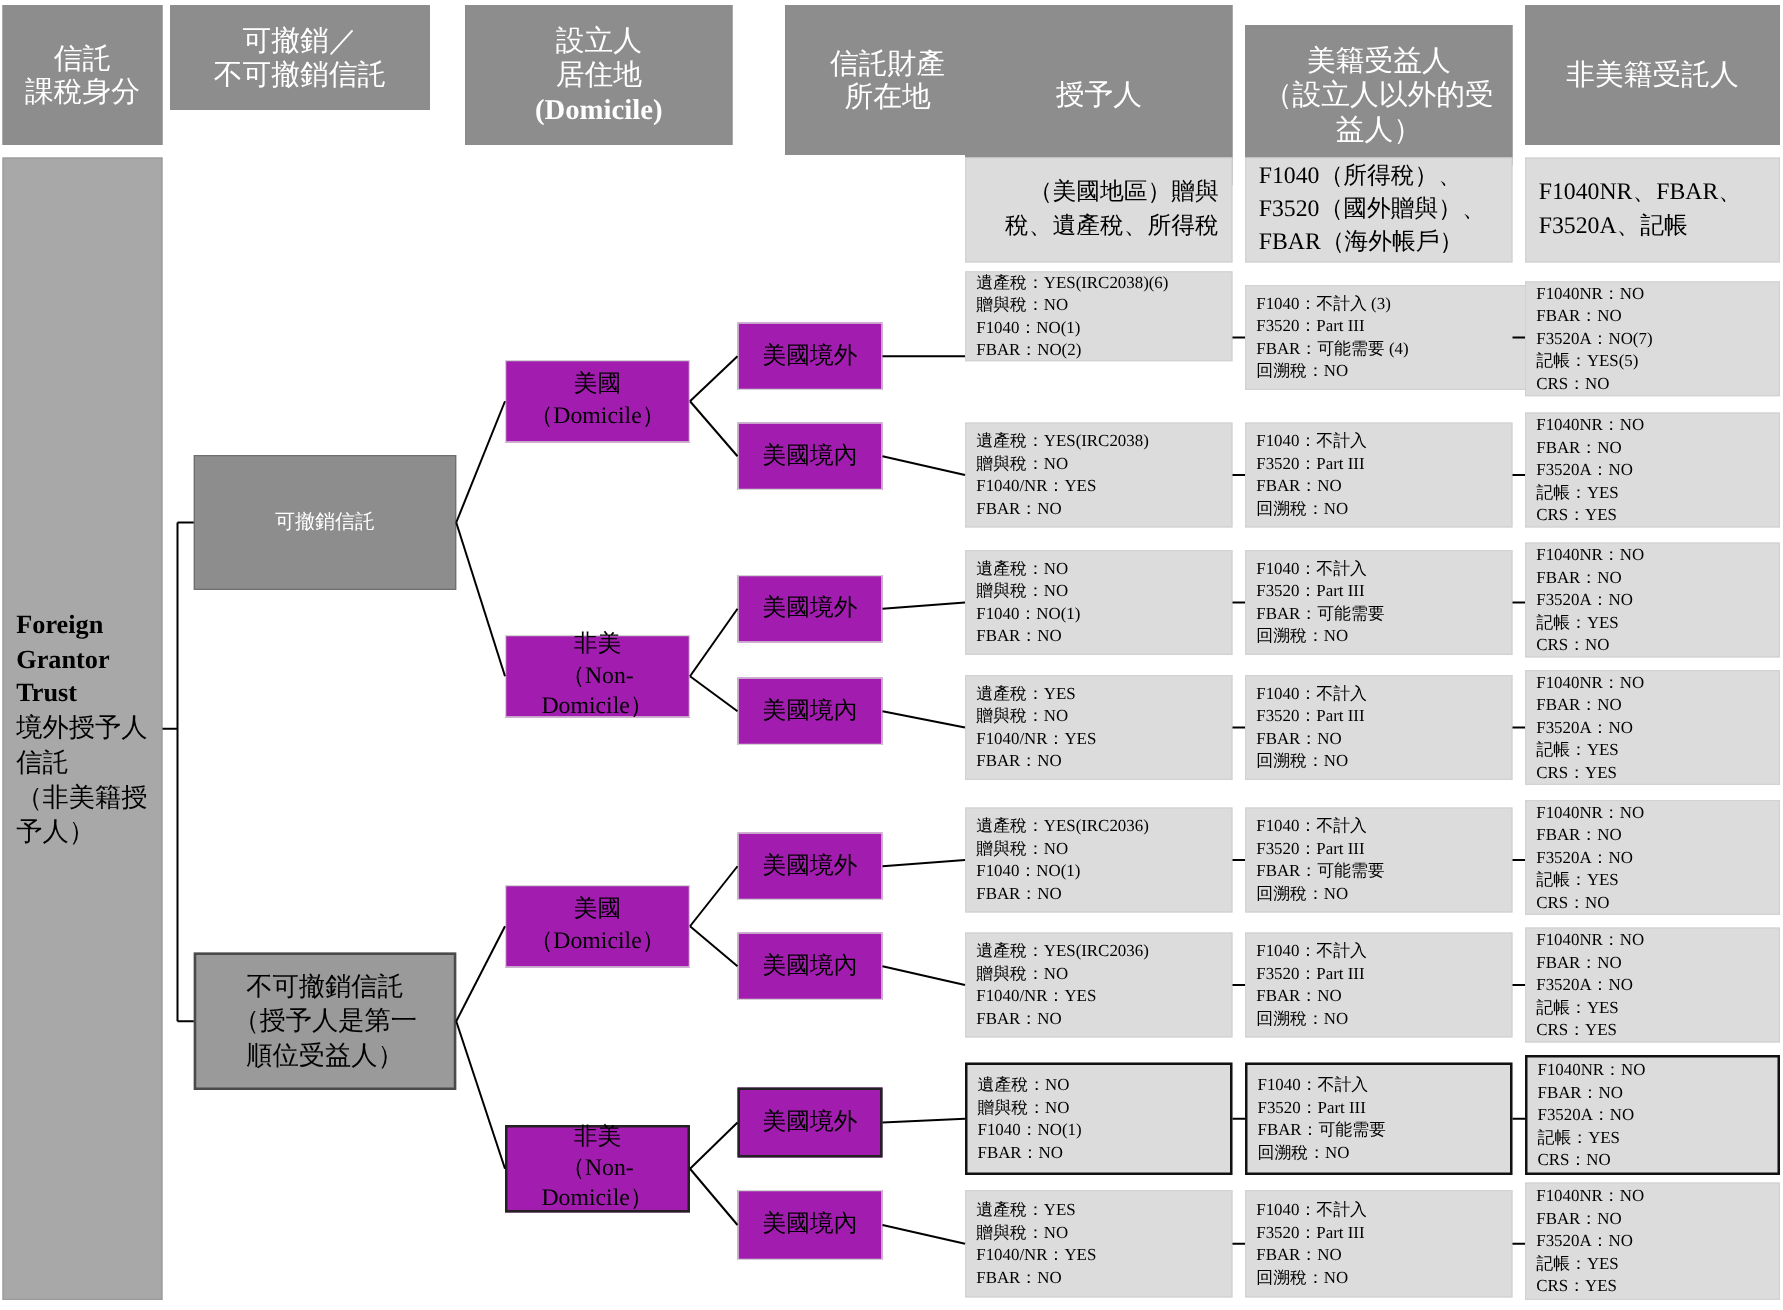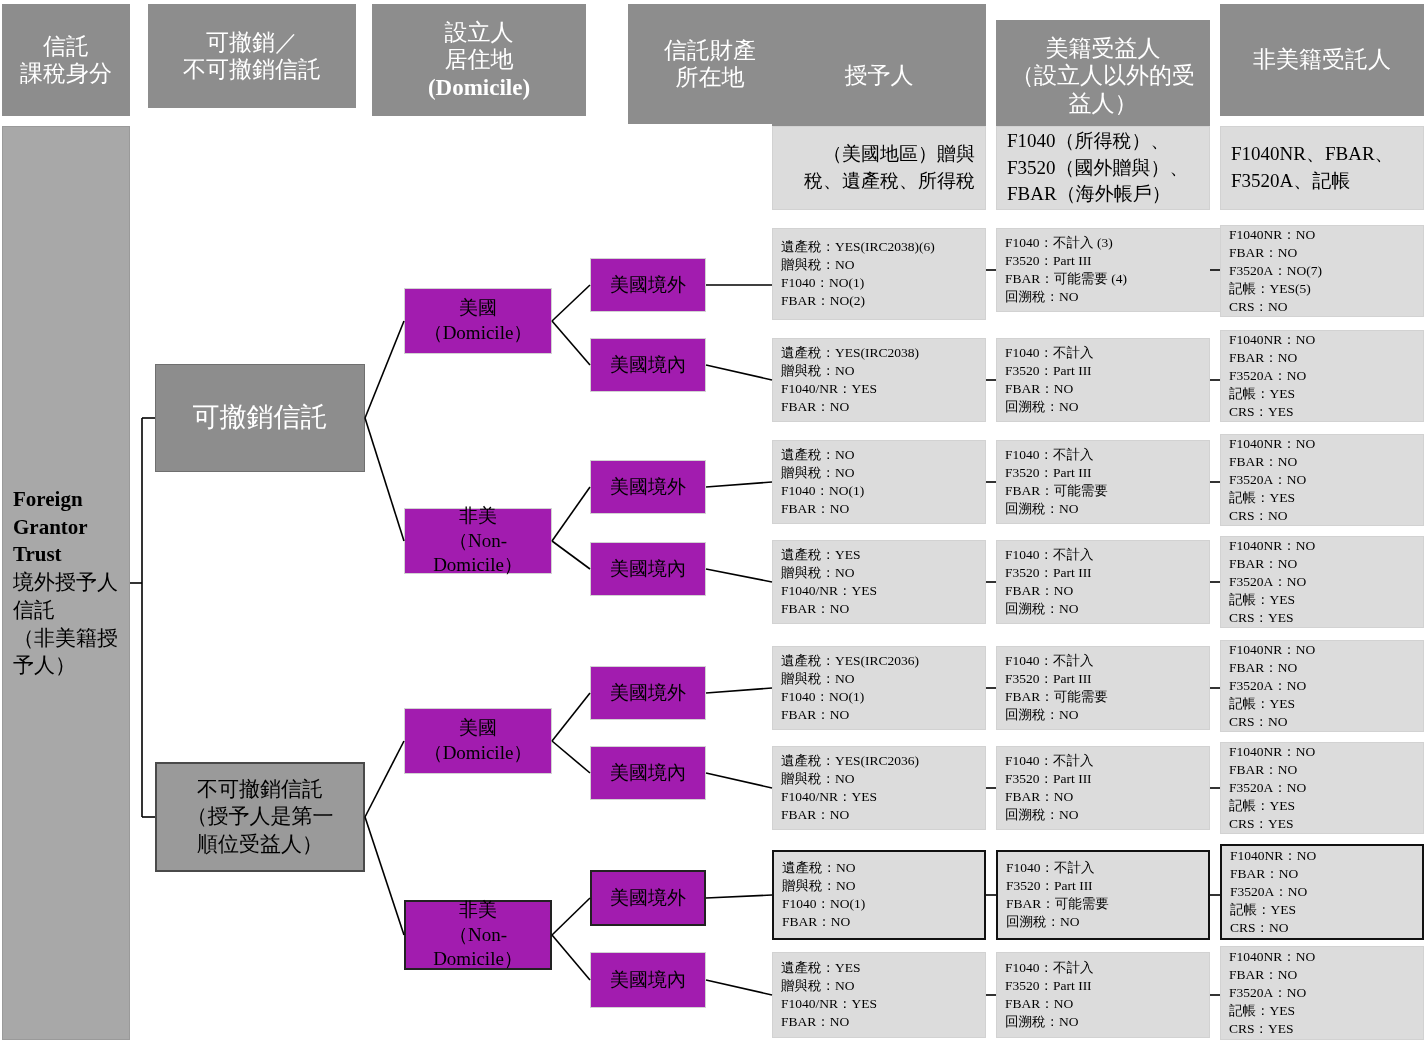--- a/index.html
+++ b/index.html
@@ -27,21 +27,21 @@
     padding-left:10px;
     font-size:21px;line-height:1.32;
     border:1px solid #9a9a9a;
   }
   .root .bold{font-weight:bold;}
 
   
   .boxdark{
     background:#8d8d8d;color:#fff;border:1px solid #6f6f6f;
     display:flex;align-items:center;justify-content:center;text-align:center;
-    font-size:27px;line-height:1.3;
+    font-size:16px;line-height:1.3;
   }
   .boxdark2{
     background:#9a9a9a;color:#000;border:2px solid #4a4a4a;
     display:flex;align-items:center;justify-content:center;text-align:center;
     font-size:21px;line-height:1.3;
   }
   .boxlight{
     background:#a21caf;border:1px solid #d2d2d2;
     display:flex;align-items:center;justify-content:center;text-align:center;
     font-size:19px;line-height:1.3;
@@ -73,21 +73,21 @@
 
 <div id="stage">
 
   <div class="abs hdr" style="left:2px;top:4px;width:128px;height:112px;">
     <div>
       <div>信託</div>
       <div>課稅身分</div>
     </div>
   </div>
 
-  <div class="abs hdr" style="left:148px;top:4px;width:208px;height:104px;">
+  <div class="abs hdr" style="left:136px;top:4px;width:208px;height:84px;">
     <div>
       <div>可撤銷／</div>
       <div>不可撤銷信託</div>
     </div>
   </div>
 
   <div class="abs hdr" style="left:372px;top:4px;width:214px;height:112px;">
     <div>
       <div>設立人</div>
       <div>居住地</div>
@@ -204,21 +204,21 @@
   <div class="abs boxlight" style="left:590px;top:746px;width:116px;height:54px;">
     <div>美國境內</div>
   </div>
   <div class="abs boxlight hl" style="left:590px;top:870px;width:116px;height:56px;">
     <div>美國境外</div>
   </div>
   <div class="abs boxlight" style="left:590px;top:952px;width:116px;height:56px;">
     <div>美國境內</div>
   </div>
 
-  <div class="abs note" style="left:772px;top:228px;width:214px;height:92px;">
+  <div class="abs note" style="left:772px;top:217px;width:214px;height:72px;">
     <div class="ln">遺產稅：YES(IRC2038)(6)</div>
     <div class="ln">贈與稅：NO</div>
     <div class="ln">F1040：NO(1)</div>
     <div class="ln">FBAR：NO(2)</div>
   </div>
   <div class="abs note" style="left:996px;top:228px;width:243px;height:84px;">
     <div class="ln">F1040：不計入 (3)</div>
     <div class="ln">F3520：Part III</div>
     <div class="ln">FBAR：可能需要 (4)</div>
     <div class="ln">回溯稅：NO</div>

